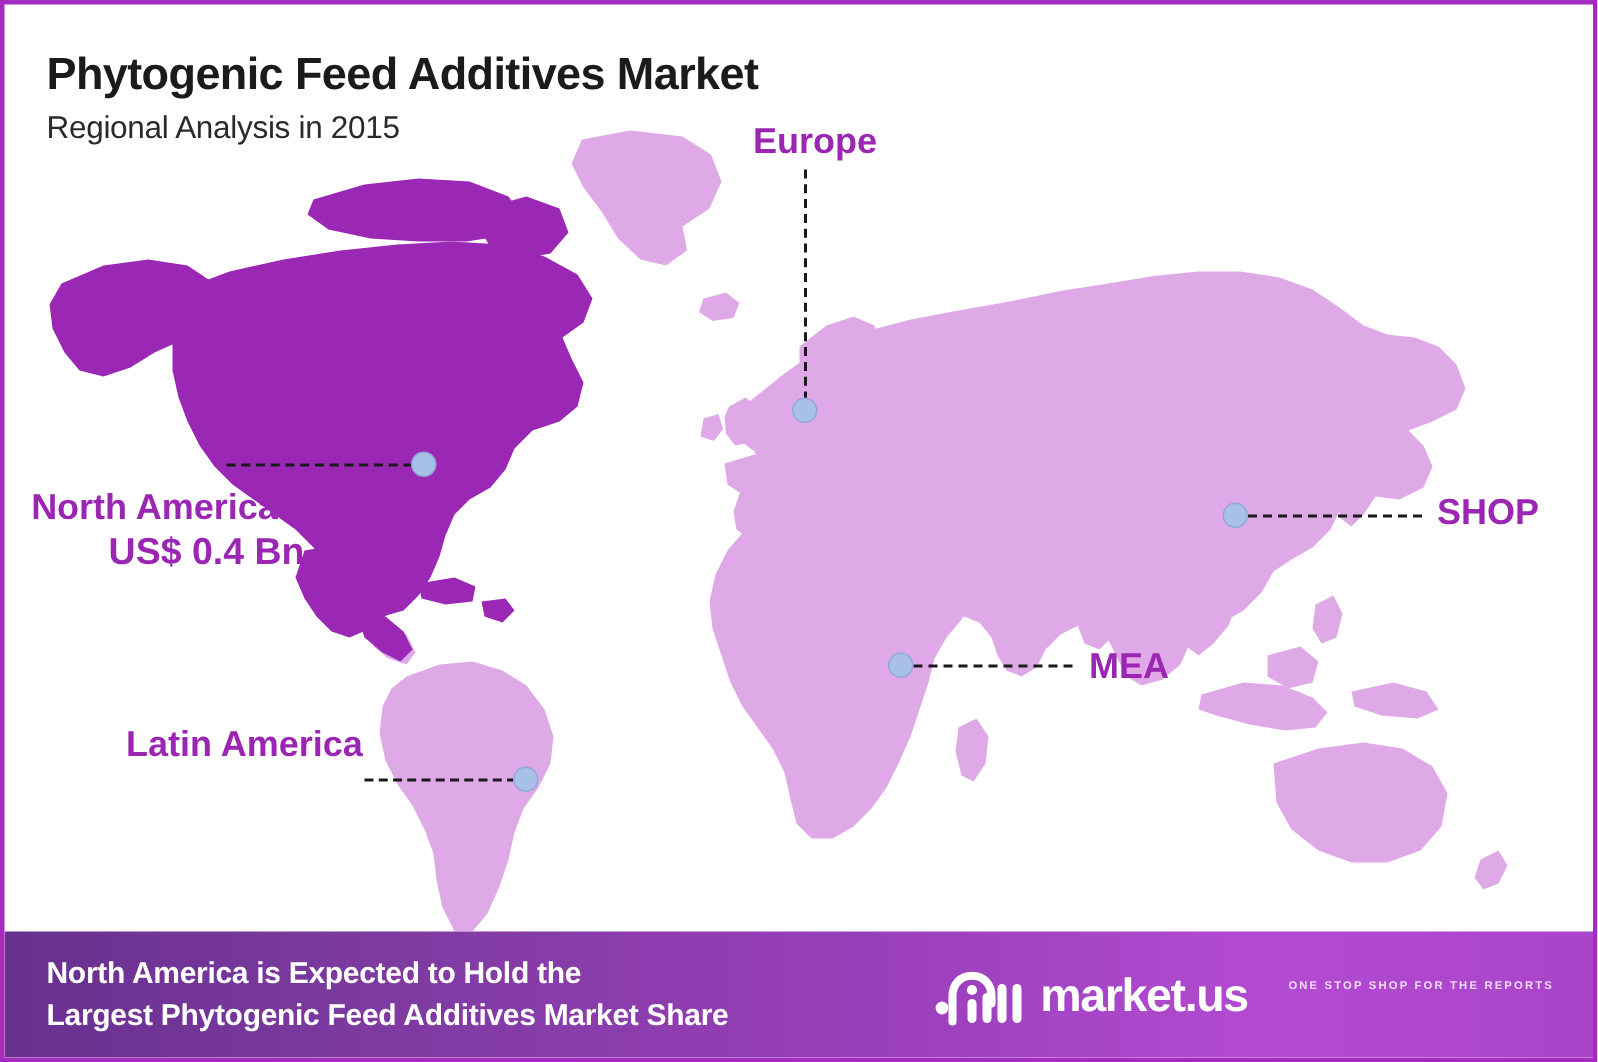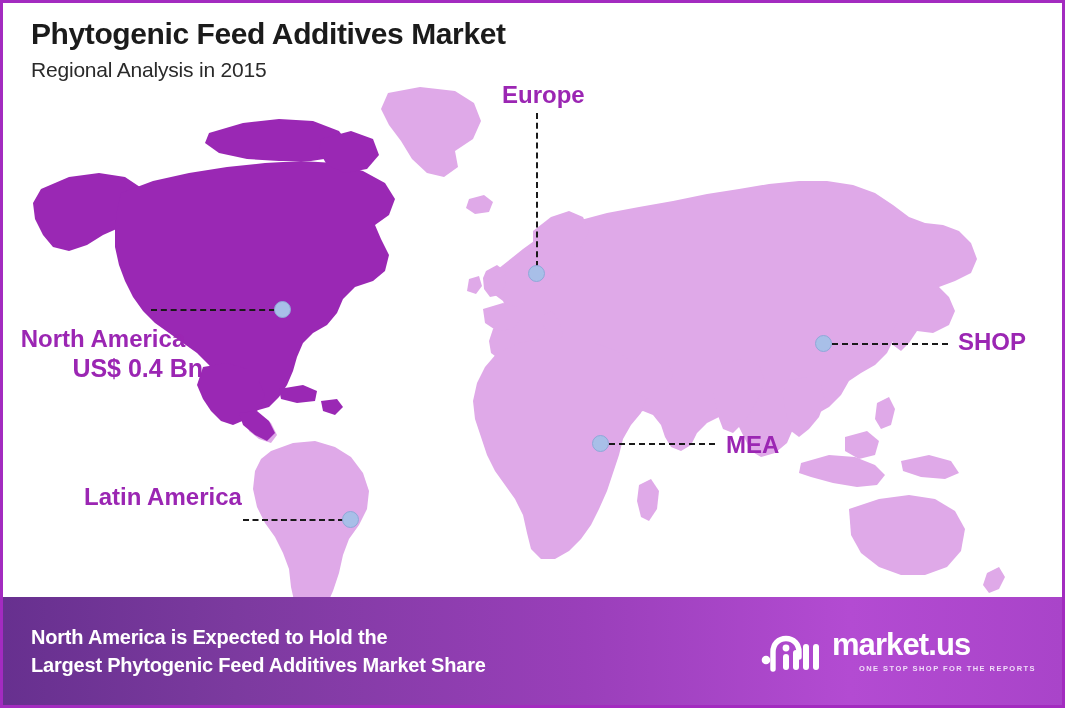--- a/index.html
+++ b/index.html
@@ -11,21 +11,21 @@
   }
   #infographic {
     position:relative;
     width:1065px; height:708px;
     background:#ffffff;
     border:3px solid #a32bc0;
     overflow:hidden;
   }
 
   
-  #header { position:absolute; left:28px; top:14px; z-index:30; }
+  #header { position:absolute; left:28px; top:30px; z-index:30; }
   #chart-title {
     font-size:30px; font-weight:bold; color:#1b1b1b;
     letter-spacing:-0.4px; line-height:1.15; white-space:nowrap;
   }
   #chart-subtitle {
     font-size:21px; font-weight:normal; color:#2a2a2a;
     margin-top:6px; letter-spacing:-0.2px; white-space:nowrap;
   }
 
   
@@ -80,35 +80,35 @@
   }
   #leader-north-america { left:148px; top:306px; width:124px; }
   #leader-latin-america { left:240px; top:516px; width:101px; }
   #leader-europe        { left:533px; top:110px; height:154px; }
   #leader-apac          { left:829px; top:340px; width:116px; }
   #leader-mea           { left:606px; top:440px; width:106px; }
 
   
   #bottom-banner {
     position:absolute; left:0; bottom:0;
-    width:1059px; height:108px;
+    width:1059px; height:84px;
     background:linear-gradient(90deg,#67308f 0%,#7c3a9f 22%,#9a3fba 55%,#b34bd2 80%,#a944c9 100%);
     display:flex; align-items:center; justify-content:space-between;
     padding:0 26px 0 28px;
     z-index:40;
   }
   #banner-text {
     color:#ffffff; font-size:20px; font-weight:bold;
     line-height:1.42; letter-spacing:-0.2px;
   }
   #banner-text span { display:block; white-space:nowrap; }
 
   #brand-logo { display:flex; align-items:center; gap:11px; }
   #brand-mark { flex:none; }
-  #brand-wordmark { display:flex; flex-direction:column; align-items:flex-start; }
+  #brand-wordmark { display:flex; flex-direction:row; align-items:flex-start; }
   #brand-name {
     color:#ffffff; font-size:31px; font-weight:bold;
     letter-spacing:-0.9px; line-height:1;
   }
   #brand-tagline {
     color:#f0dcf8; font-size:7.5px; font-weight:bold;
     letter-spacing:1.45px; margin-top:4px; white-space:nowrap;margin-left:27px;
   }
 </style>
 </head>

